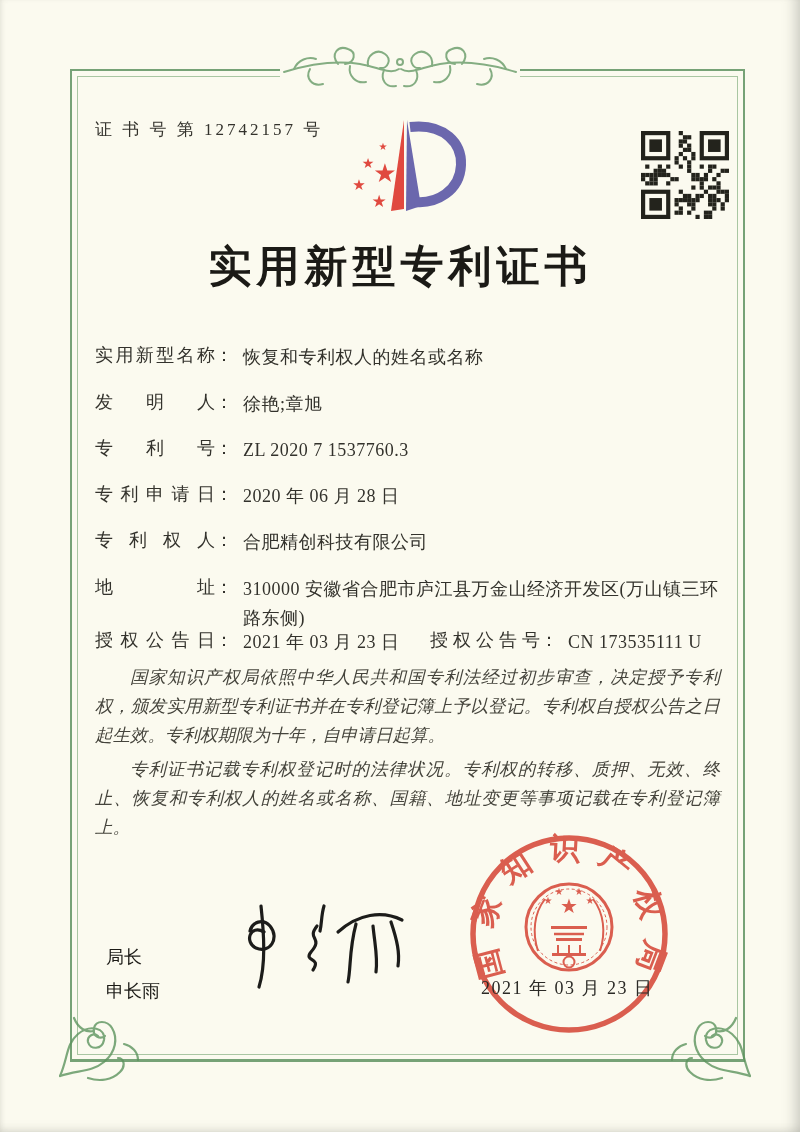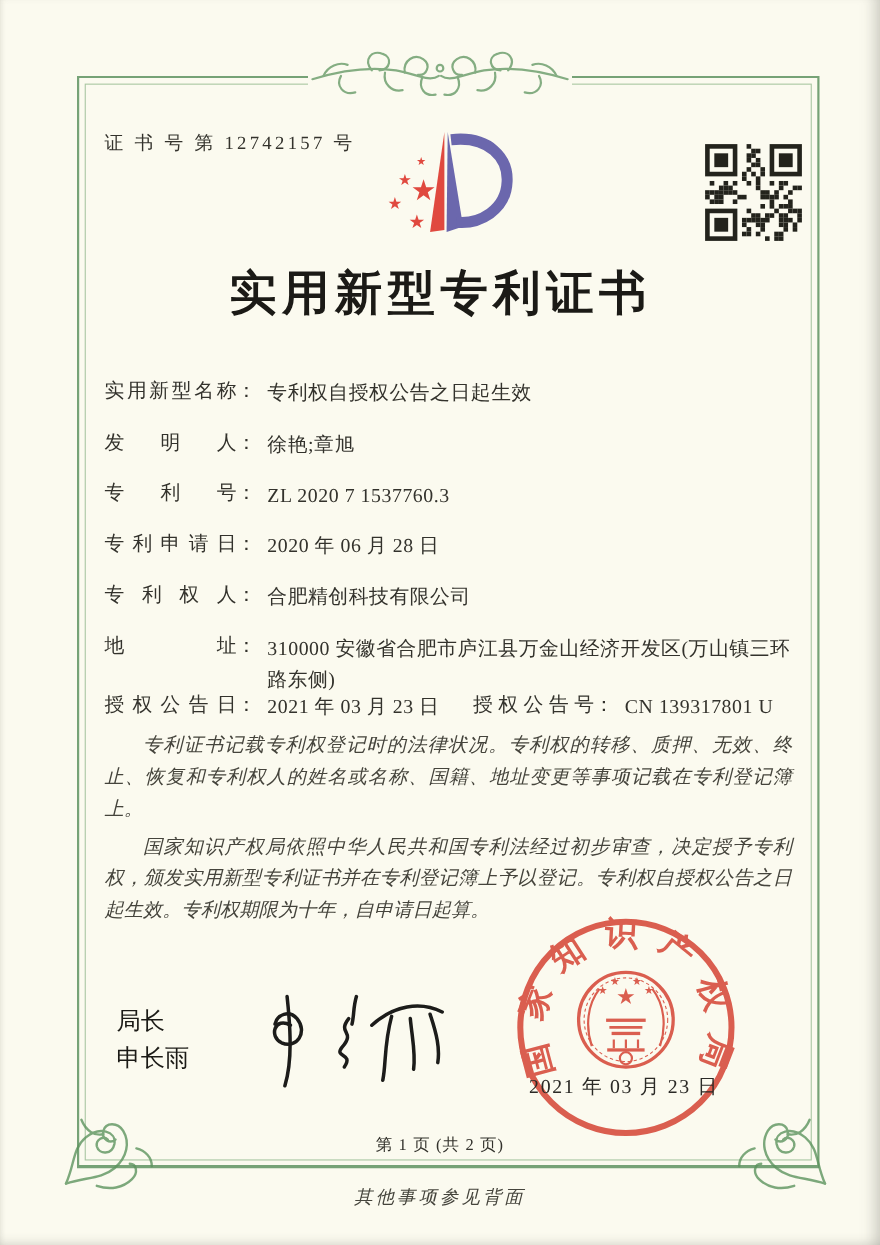--- a/index.html
+++ b/index.html
@@ -47,21 +47,21 @@
   .fcolon{display:inline-block;width:18px;vertical-align:top;}
   .fvalue{display:inline-block;vertical-align:top;margin-left:10px;letter-spacing:.5px;line-height:29px;}
   .fvalue-wrap{max-width:478px;}
   .fgroup2{position:absolute;left:335px;top:0;white-space:nowrap;}
   .fgroup2 .flabel{width:110px;}
   
   .paras{position:absolute;left:95px;top:663px;width:625px;}
   .para{font-size:17.5px;line-height:29px;text-indent:2em;text-align:justify;
     font-style:italic;color:var(--para_ink);margin-bottom:5px;}
   
-  .sign-block{position:absolute;left:106px;top:911px;font-size:22px;line-height:34px;color:var(--ink_dark);}
+  .sign-block{position:absolute;left:106px;top:940px;font-size:18px;line-height:34px;color:var(--ink_dark);}
   .signature{position:absolute;left:232px;top:896px;width:178px;height:94px;}
   .seal{position:absolute;left:466px;top:831px;width:206px;height:206px;opacity:.88;}
   .seal-date{position:absolute;left:481px;top:976px;font-size:18px;letter-spacing:1.5px;color:#2b2a26;}
   
   .page-num{position:absolute;left:0;right:0;top:1031px;text-align:center;font-size:15px;letter-spacing:1px;color:var(--ink);}
   .back-note{position:absolute;left:0;right:0;top:1078px;text-align:center;font-size:16.5px;
     font-style:italic;letter-spacing:3px;color:var(--para_ink);}
   svg{display:block;}
 </style>
 </head>
@@ -250,21 +250,21 @@
   <h1 class="title">实用新型专利证书</h1>
 
   <div class="field-row" style="top:343px">
     <span class="flabel char-justify">
         <span>实</span>
         <span>用</span>
         <span>新</span>
         <span>型</span>
         <span>名</span>
         <span>称</span>
-      </span><span class="fcolon">：</span><span class="fvalue">专利权自授权公告之日起生效</span>
+      </span><span class="fcolon">：</span><span class="fvalue">恢复和专利权人的姓名或名称</span>
   </div>
   <div class="field-row" style="top:390px">
     <span class="flabel char-justify">
         <span>发</span>
         <span>明</span>
         <span>人</span>
       </span><span class="fcolon">：</span><span class="fvalue">徐艳;章旭</span>
   </div>
   <div class="field-row" style="top:436px">
     <span class="flabel char-justify">
@@ -304,27 +304,27 @@
         <span>告</span>
         <span>日</span>
       </span><span class="fcolon">：</span><span class="fvalue">2021 年 03 月 23 日</span>
     <span class="fgroup2">
       <span class="flabel char-justify">
           <span>授</span>
           <span>权</span>
           <span>公</span>
           <span>告</span>
           <span>号</span>
-        </span><span class="fcolon">：</span><span class="fvalue">CN 139317801 U</span>
+        </span><span class="fcolon">：</span><span class="fvalue">CN 173535111 U</span>
     </span>
   </div>
 
   <div class="paras">
+    <p class="para">国家知识产权局依照中华人民共和国专利法经过初步审查，决定授予专利权，颁发实用新型专利证书并在专利登记簿上予以登记。专利权自授权公告之日起生效。专利权期限为十年，自申请日起算。</p>
     <p class="para">专利证书记载专利权登记时的法律状况。专利权的转移、质押、无效、终止、恢复和专利权人的姓名或名称、国籍、地址变更等事项记载在专利登记簿上。</p>
-    <p class="para">国家知识产权局依照中华人民共和国专利法经过初步审查，决定授予专利权，颁发实用新型专利证书并在专利登记簿上予以登记。专利权自授权公告之日起生效。专利权期限为十年，自申请日起算。</p>
   </div>
 
   <div class="sign-block">
     <div>局长</div>
     <div>申长雨</div>
   </div>
 
   <div class="signature">
     <svg viewBox="0 0 178 94" width="178" height="94">
       <g fill="none" stroke="#1c1c1a" stroke-width="3.2" stroke-linecap="round" stroke-linejoin="round">
@@ -365,16 +365,14 @@
         <text x="124" y="73" font-size="10">★</text>
       </g>
       <path id="sealArc" d="M50,156 A75,75 0 1 1 156,156" fill="none"></path>
       <text font-size="30" font-weight="bold" letter-spacing="17" fill="var(--seal_red)" font-family="'Liberation Serif','DejaVu Serif',serif">
         <textPath href="#sealArc" startOffset="16">国家知识产权局</textPath>
       </text>
     </svg>
   </div>
   <div class="seal-date">2021 年 03 月 23 日</div>
 
-  <div class="page-num">第 1 页 (共 2 页)</div>
-  <div class="back-note">其他事项参见背面</div>
 
 </div>
 
 </body></html>

